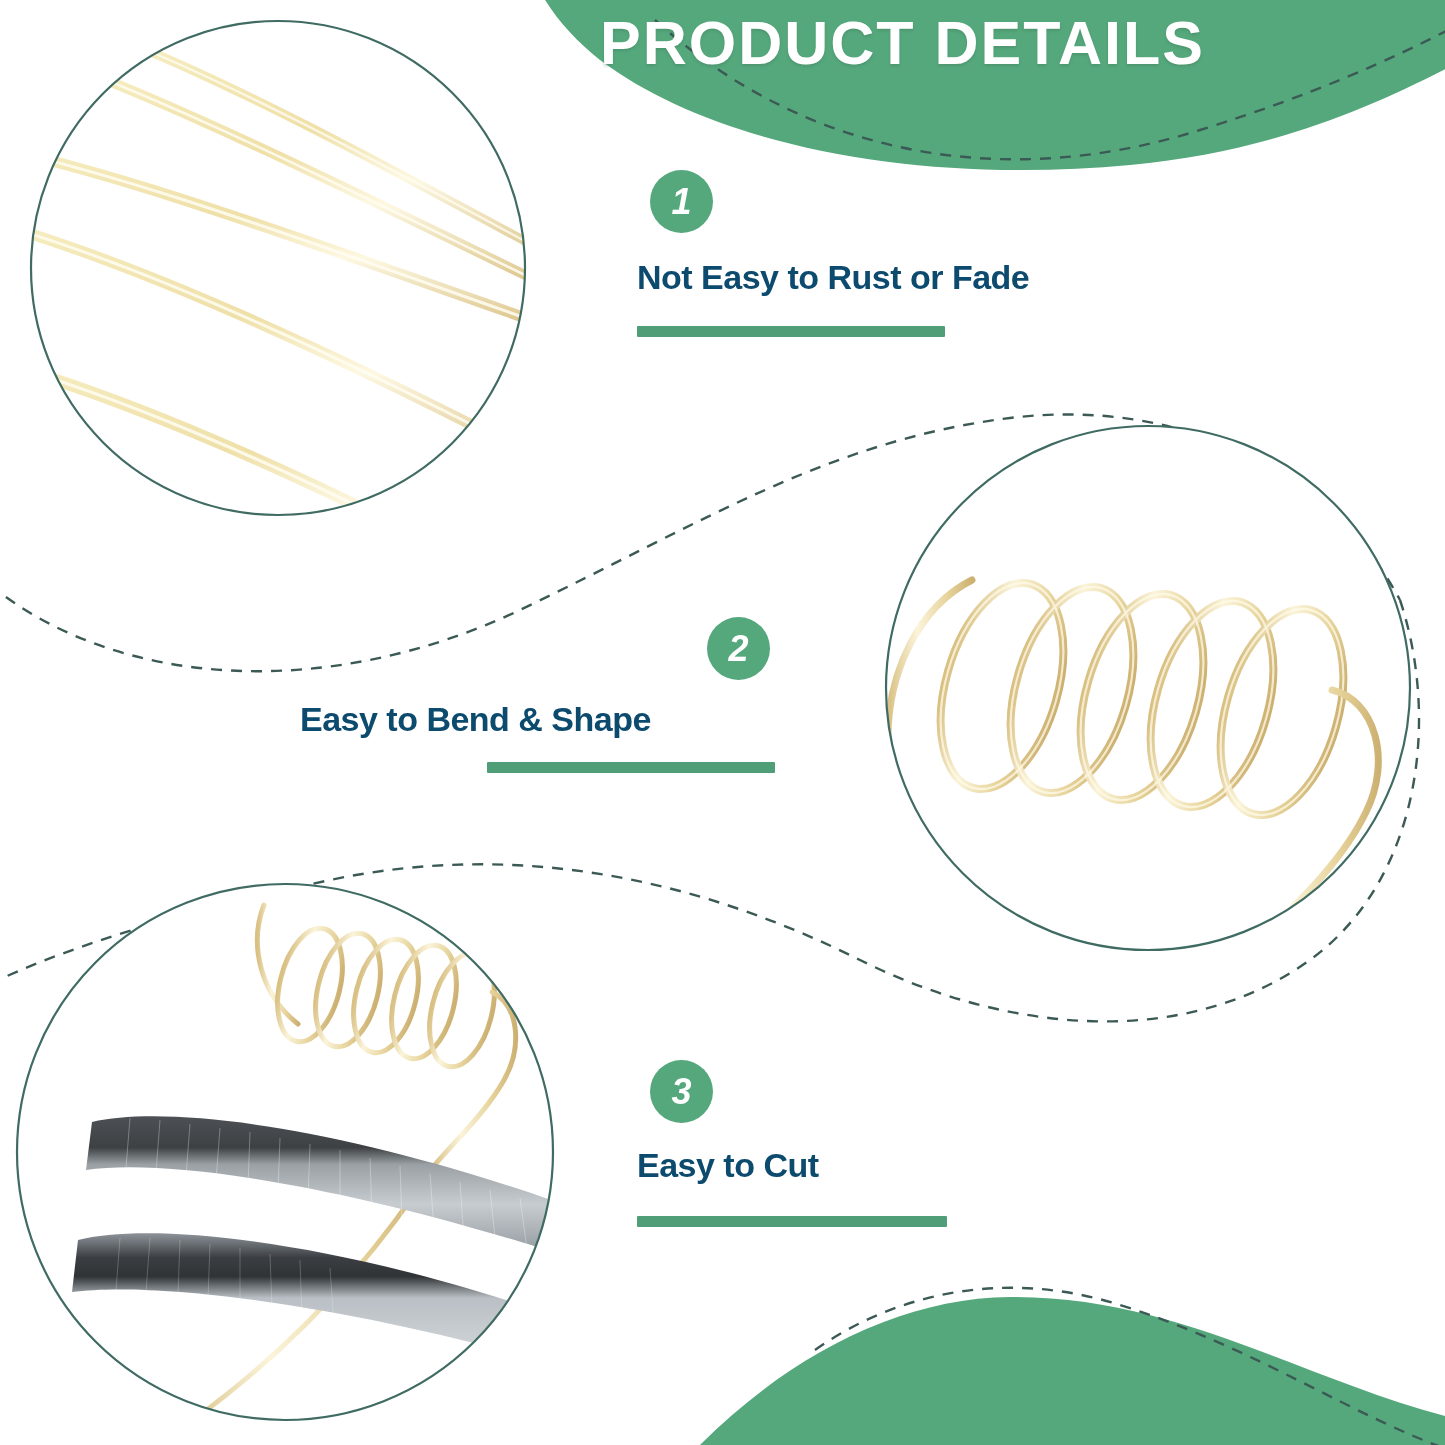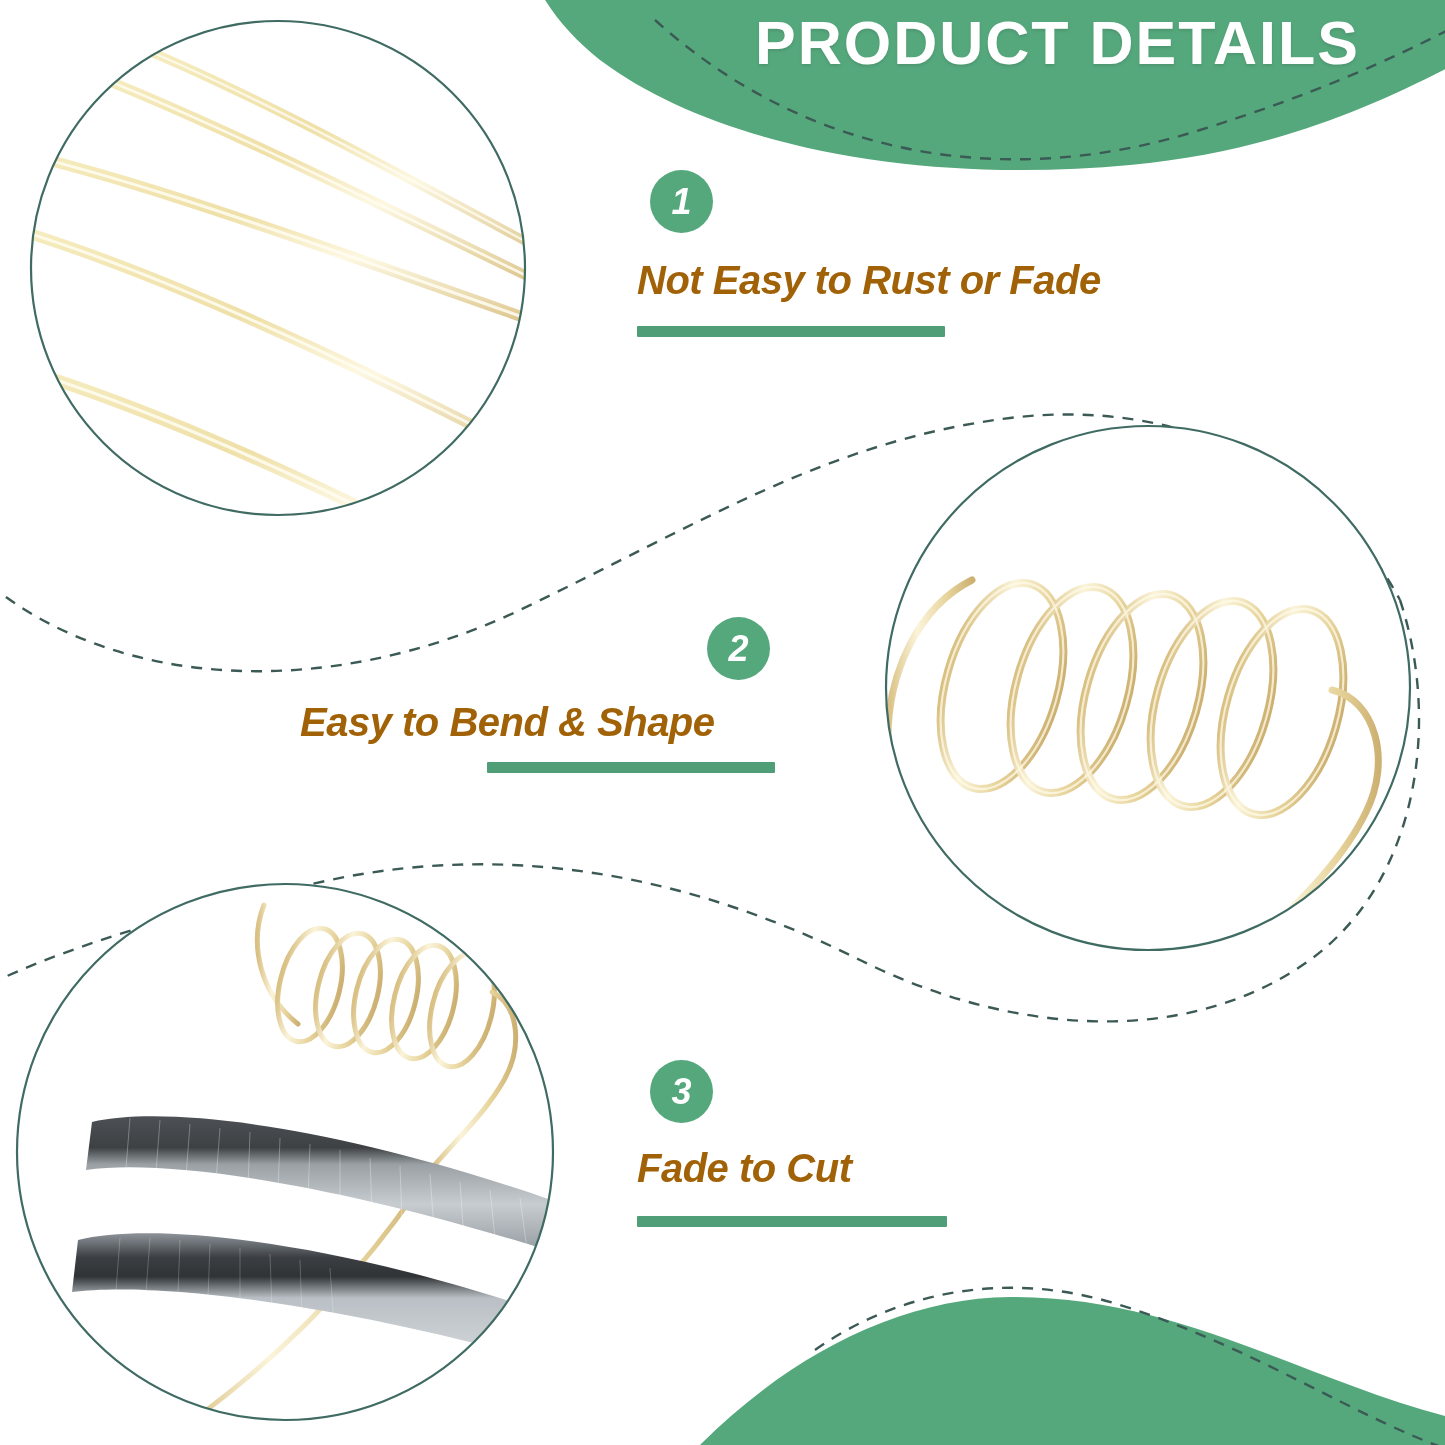--- a/index.html
+++ b/index.html
@@ -22,21 +22,21 @@
     left: 0;
     top: 0;
     width: 1445px;
     height: 1445px;
   }
   .hdr-title {
     position: absolute;
     left: 600px;
     top: 8px;
     width: 760px;
-    text-align: right;
+    text-align: left;
     font-size: 61px;
     font-weight: bold;
     letter-spacing: 2px;
     color: #ffffff;
     font-family: "Liberation Sans", sans-serif;
     text-shadow: 0 2px 3px rgba(60,110,85,0.30);
     z-index: 40;
     white-space: nowrap;
   }
   .feature {
@@ -52,27 +52,26 @@
     color: #ffffff;
     font-size: 36px;
     font-weight: bold;
     font-style: italic;
     line-height: 63px;
     text-align: center;
     font-family: "Liberation Sans", sans-serif;
   }
   .f-title {
     position: absolute;
-    font-size: 40px;
+    font-size: 34px;
     font-weight: bold;
-    color: #a16207;
+    color: #0c4a6e;
     white-space: nowrap;
     font-family: "Liberation Sans", sans-serif;
     letter-spacing: -0.5px;
-    font-style: italic;
   }
   .f-rule {
     position: absolute;
     height: 11px;
     background: #4f9e77;
     border-radius: 1px;
   }
   
   #feat1 .badge { left: 650px; top: 170px; }
   #feat1 .f-title { left: 637px; top: 258px; }
@@ -255,17 +254,17 @@
   </div>
 
   <div class="feature" id="feat2">
     <div class="badge">2</div>
     <div class="f-title">Easy to Bend &amp; Shape</div>
     <div class="f-rule"></div>
   </div>
 
   <div class="feature" id="feat3">
     <div class="badge">3</div>
-    <div class="f-title">Fade to Cut</div>
+    <div class="f-title">Easy to Cut</div>
     <div class="f-rule"></div>
   </div>
 
 </div>
 
 </body></html>

